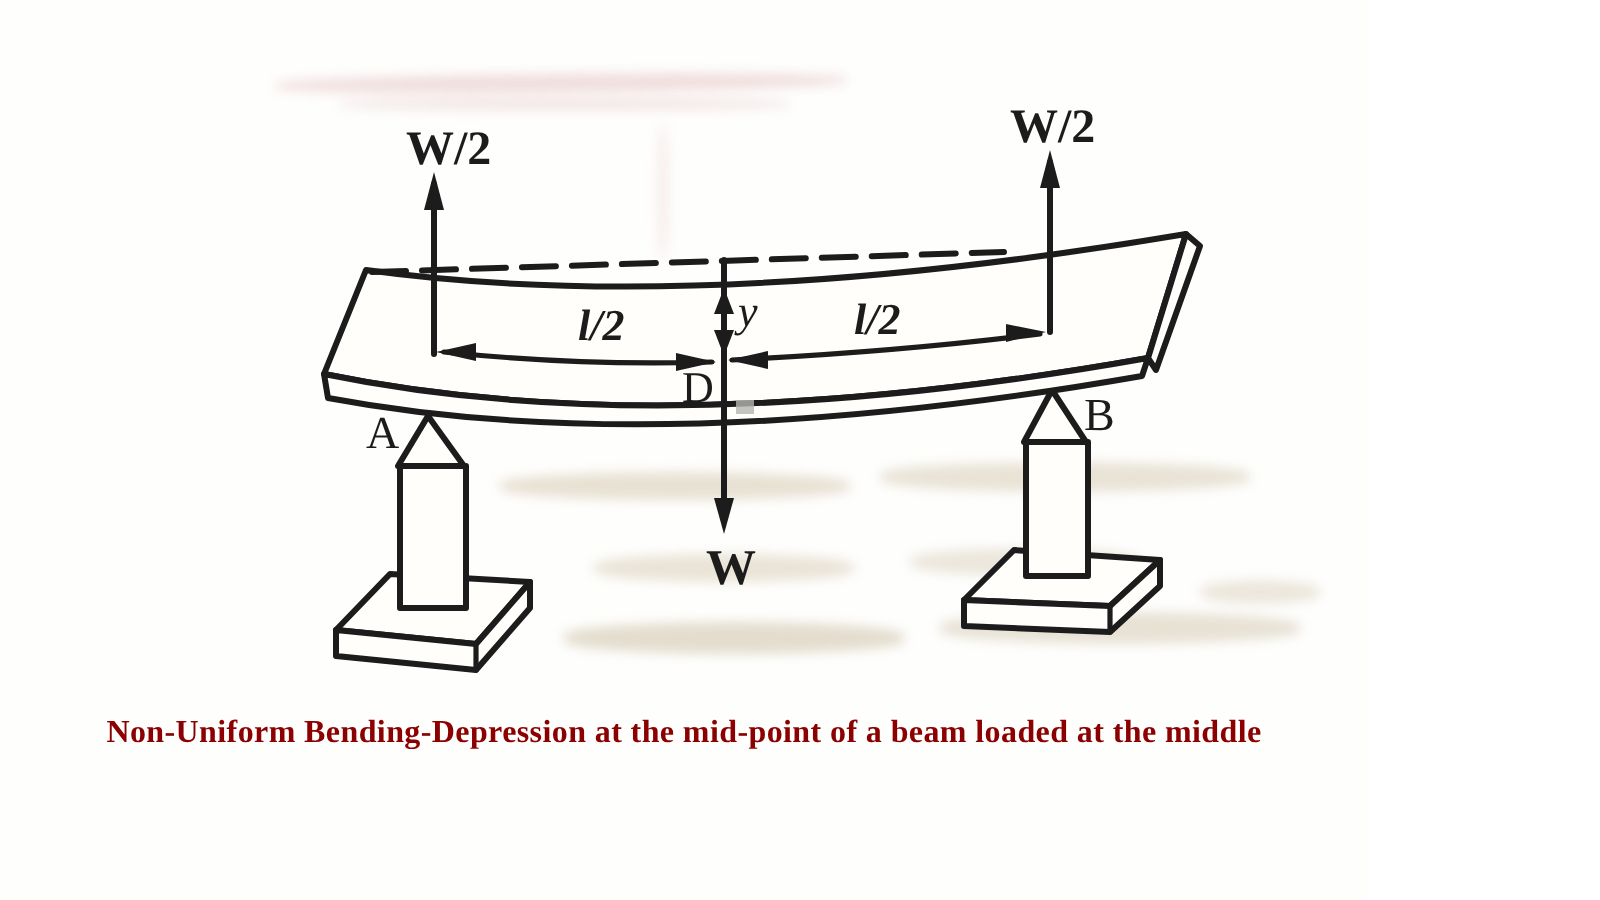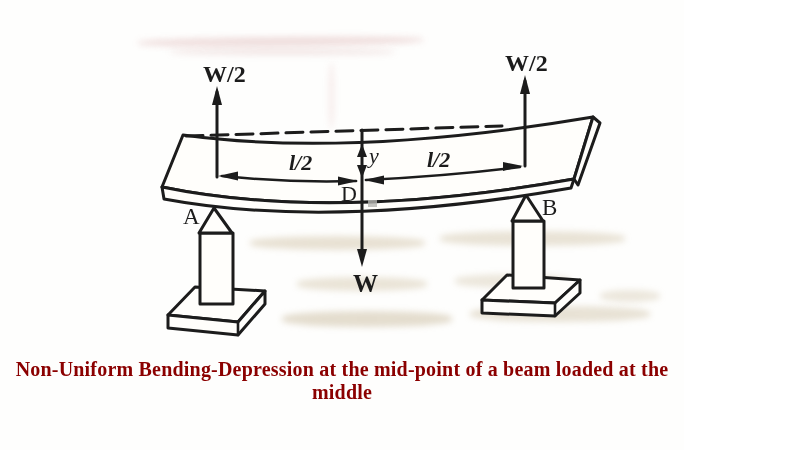--- a/index.html
+++ b/index.html
@@ -12,21 +12,21 @@
   svg.diagram { position:absolute; left:0; top:0; z-index:2; }
   .ink { stroke:var(--ink,#1c1c1c); fill:none; stroke-width:3; stroke-linecap:round; stroke-linejoin:round; }
   .thin { stroke-width:2.6; }
   .paper { fill:#fffefb; }
   .arrowhead { fill:var(--ink,#1c1c1c); stroke:none; }
   .lbl { fill:var(--ink,#1c1c1c); font-family:"Liberation Serif", serif; }
   .b { font-weight:bold; }
   .i { font-style:italic; }
   .caption {
     position:absolute; top:358px; left:0; width:100%; z-index:3;
-    text-align:center; font-weight:bold; font-size:20px; letter-spacing:.2px;
+    text-align:center; font-weight:bold; font-size:16px; letter-spacing:.2px;
     color:var(--caption-color,#8b0000);
   }
 </style>
 </head>
 <body>
 
 <div class="page">
 
   <div class="smudge" style="left:138px;top:37px;width:285px;height:9px;background:rgba(185,105,105,.22);transform:rotate(-.6deg);z-index:1;"></div>
   <div class="smudge" style="left:170px;top:49px;width:225px;height:6px;background:rgba(185,115,115,.18);z-index:1;"></div>

